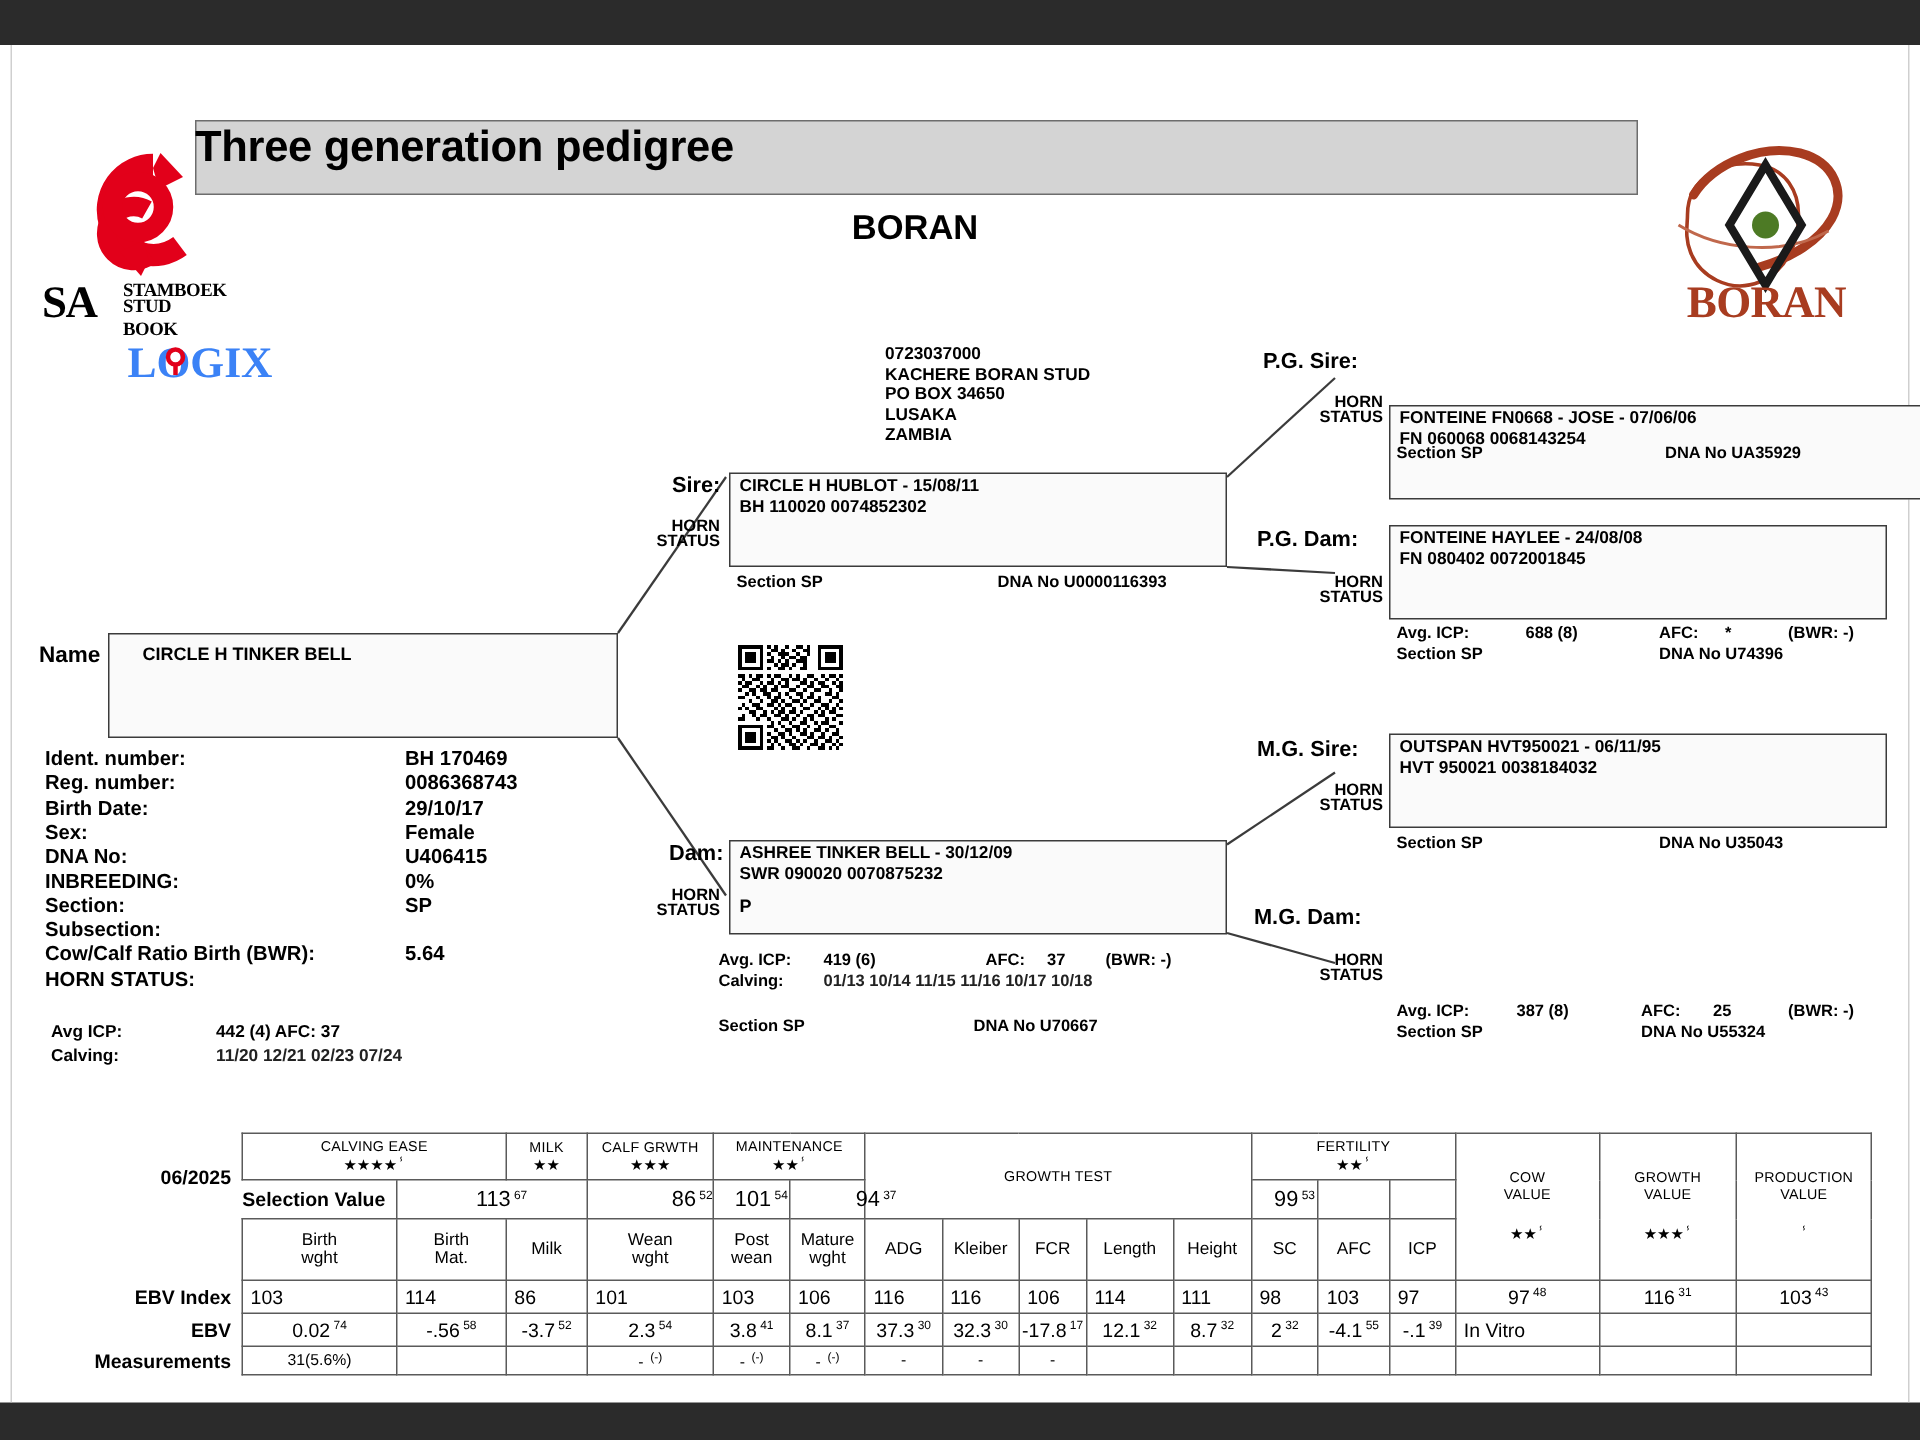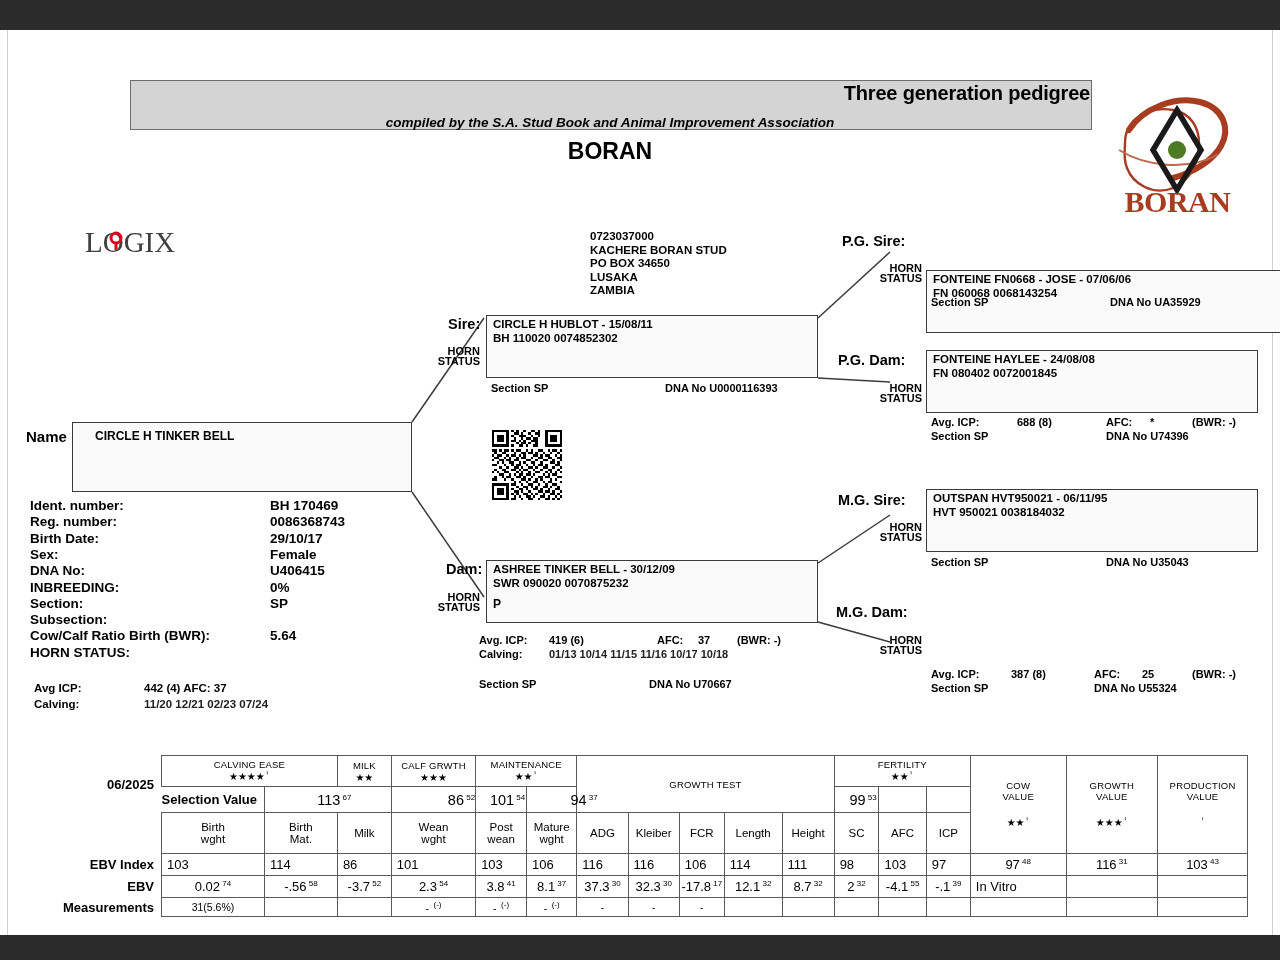--- a/index.html
+++ b/index.html
@@ -19,21 +19,21 @@
   .edge-line{position:absolute;top:0;width:1px;height:905px;background:#cfcfcf;}
   #edgeL{left:7px;} #edgeR{left:1272px;}
 
   
   #titlebox{
     position:absolute;left:130px;top:50px;width:960px;height:48px;
     background:#d4d4d4;border:1px solid #6d6d6d;
   }
   #title{
     position:absolute;left:130px;top:52px;width:960px;
-    text-align:right;font-size:20px;font-weight:bold;color:#000;
+    text-align:left;font-size:29px;font-weight:bold;color:#000;
     letter-spacing:-0.2px;
   }
   #subtitle{
     position:absolute;left:130px;top:85px;width:960px;
     text-align:center;font-size:13.5px;font-style:italic;font-weight:bold;color:#000;
   }
   #breed{
     position:absolute;left:130px;top:108px;width:960px;
     text-align:center;font-size:23px;font-weight:bold;color:#000;
   }
@@ -42,22 +42,22 @@
   #salogo{position:absolute;left:50px;top:70px;width:95px;height:105px;}
   #salogo .sa-text{
     position:absolute;left:-22px;top:85px;font-family:"Liberation Serif",serif;
     font-size:30px;font-weight:bold;color:#000;letter-spacing:-1px;
   }
   #salogo .sb1{position:absolute;left:32px;top:86px;font-family:"Liberation Serif",serif;font-size:12.5px;font-weight:bold;letter-spacing:-0.3px;color:#000;}
   #salogo .sb2{position:absolute;left:32px;top:97px;font-family:"Liberation Serif",serif;font-size:12.5px;font-weight:bold;letter-spacing:-0.3px;color:#000;}
 
   #logix{
     position:absolute;left:85px;top:196px;
-    font-family:"Liberation Serif",serif;font-size:29px;font-weight:normal;
-    color:#404040;letter-spacing:0px;
+    font-family:"Liberation Serif",serif;font-size:29px;font-weight:bold;
+    color:#3b82f6;letter-spacing:0px;
   }
 
   
   #boranlogo{position:absolute;left:1095px;top:58px;width:160px;height:130px;}
   #borantext{
     position:absolute;left:1090px;top:155px;width:175px;text-align:center;
     font-family:"Liberation Serif",serif;font-size:30px;font-weight:bold;
     color:#a83c20;letter-spacing:-0.5px;
   }
 
@@ -115,23 +115,34 @@
 </head>
 <body>
 
 <div id="page">
 
   <div class="edge-line" id="edgeL"></div>
   <div class="edge-line" id="edgeR"></div>
 
   <div id="titlebox"></div>
   <div id="title">Three generation pedigree</div>
-  <div id="subtitle">compiled by the S.A. Stud Book and Animal Improvement Association</div>
   <div id="breed">BORAN</div>
 
+  <div id="salogo">
+    <svg width="95" height="92" viewBox="0 0 95 92">
+      <path d="M52 10 a30 30 0 1 0 18 54" fill="none" stroke="#e2001a" stroke-width="15" stroke-linecap="butt"></path>
+      <path d="M52 12 L57 2 L72 18 L56 26 Z" fill="#e2001a"></path>
+      <path d="M48 40 a18 18 0 1 0 2 30" fill="none" stroke="#e2001a" stroke-width="13"></path>
+      <path d="M49 74 L44 84 L30 68 L46 60 Z" fill="#e2001a"></path>
+      <circle cx="42" cy="38" r="17" fill="none" stroke="#e2001a" stroke-width="13"></circle>
+    </svg>
+    <span class="sa-text">SA</span>
+    <span class="sb1">STAMBOEK</span>
+    <span class="sb2">STUD BOOK</span>
+  </div>
 
   <div id="logix">
     <span>L</span><span style="position:relative;display:inline-block;">O<svg style="position:absolute;left:4px;top:4px;" width="18" height="22" viewBox="0 0 18 22">
           <circle cx="9" cy="8" r="5" fill="none" stroke="#e2001a" stroke-width="3"></circle>
           <path d="M9 13 l0 7" stroke="#e2001a" stroke-width="3"></path>
         </svg></span><span>GIX</span>
   </div>
 
   <div id="boranlogo">
     <svg width="160" height="130" viewBox="0 0 160 130">

